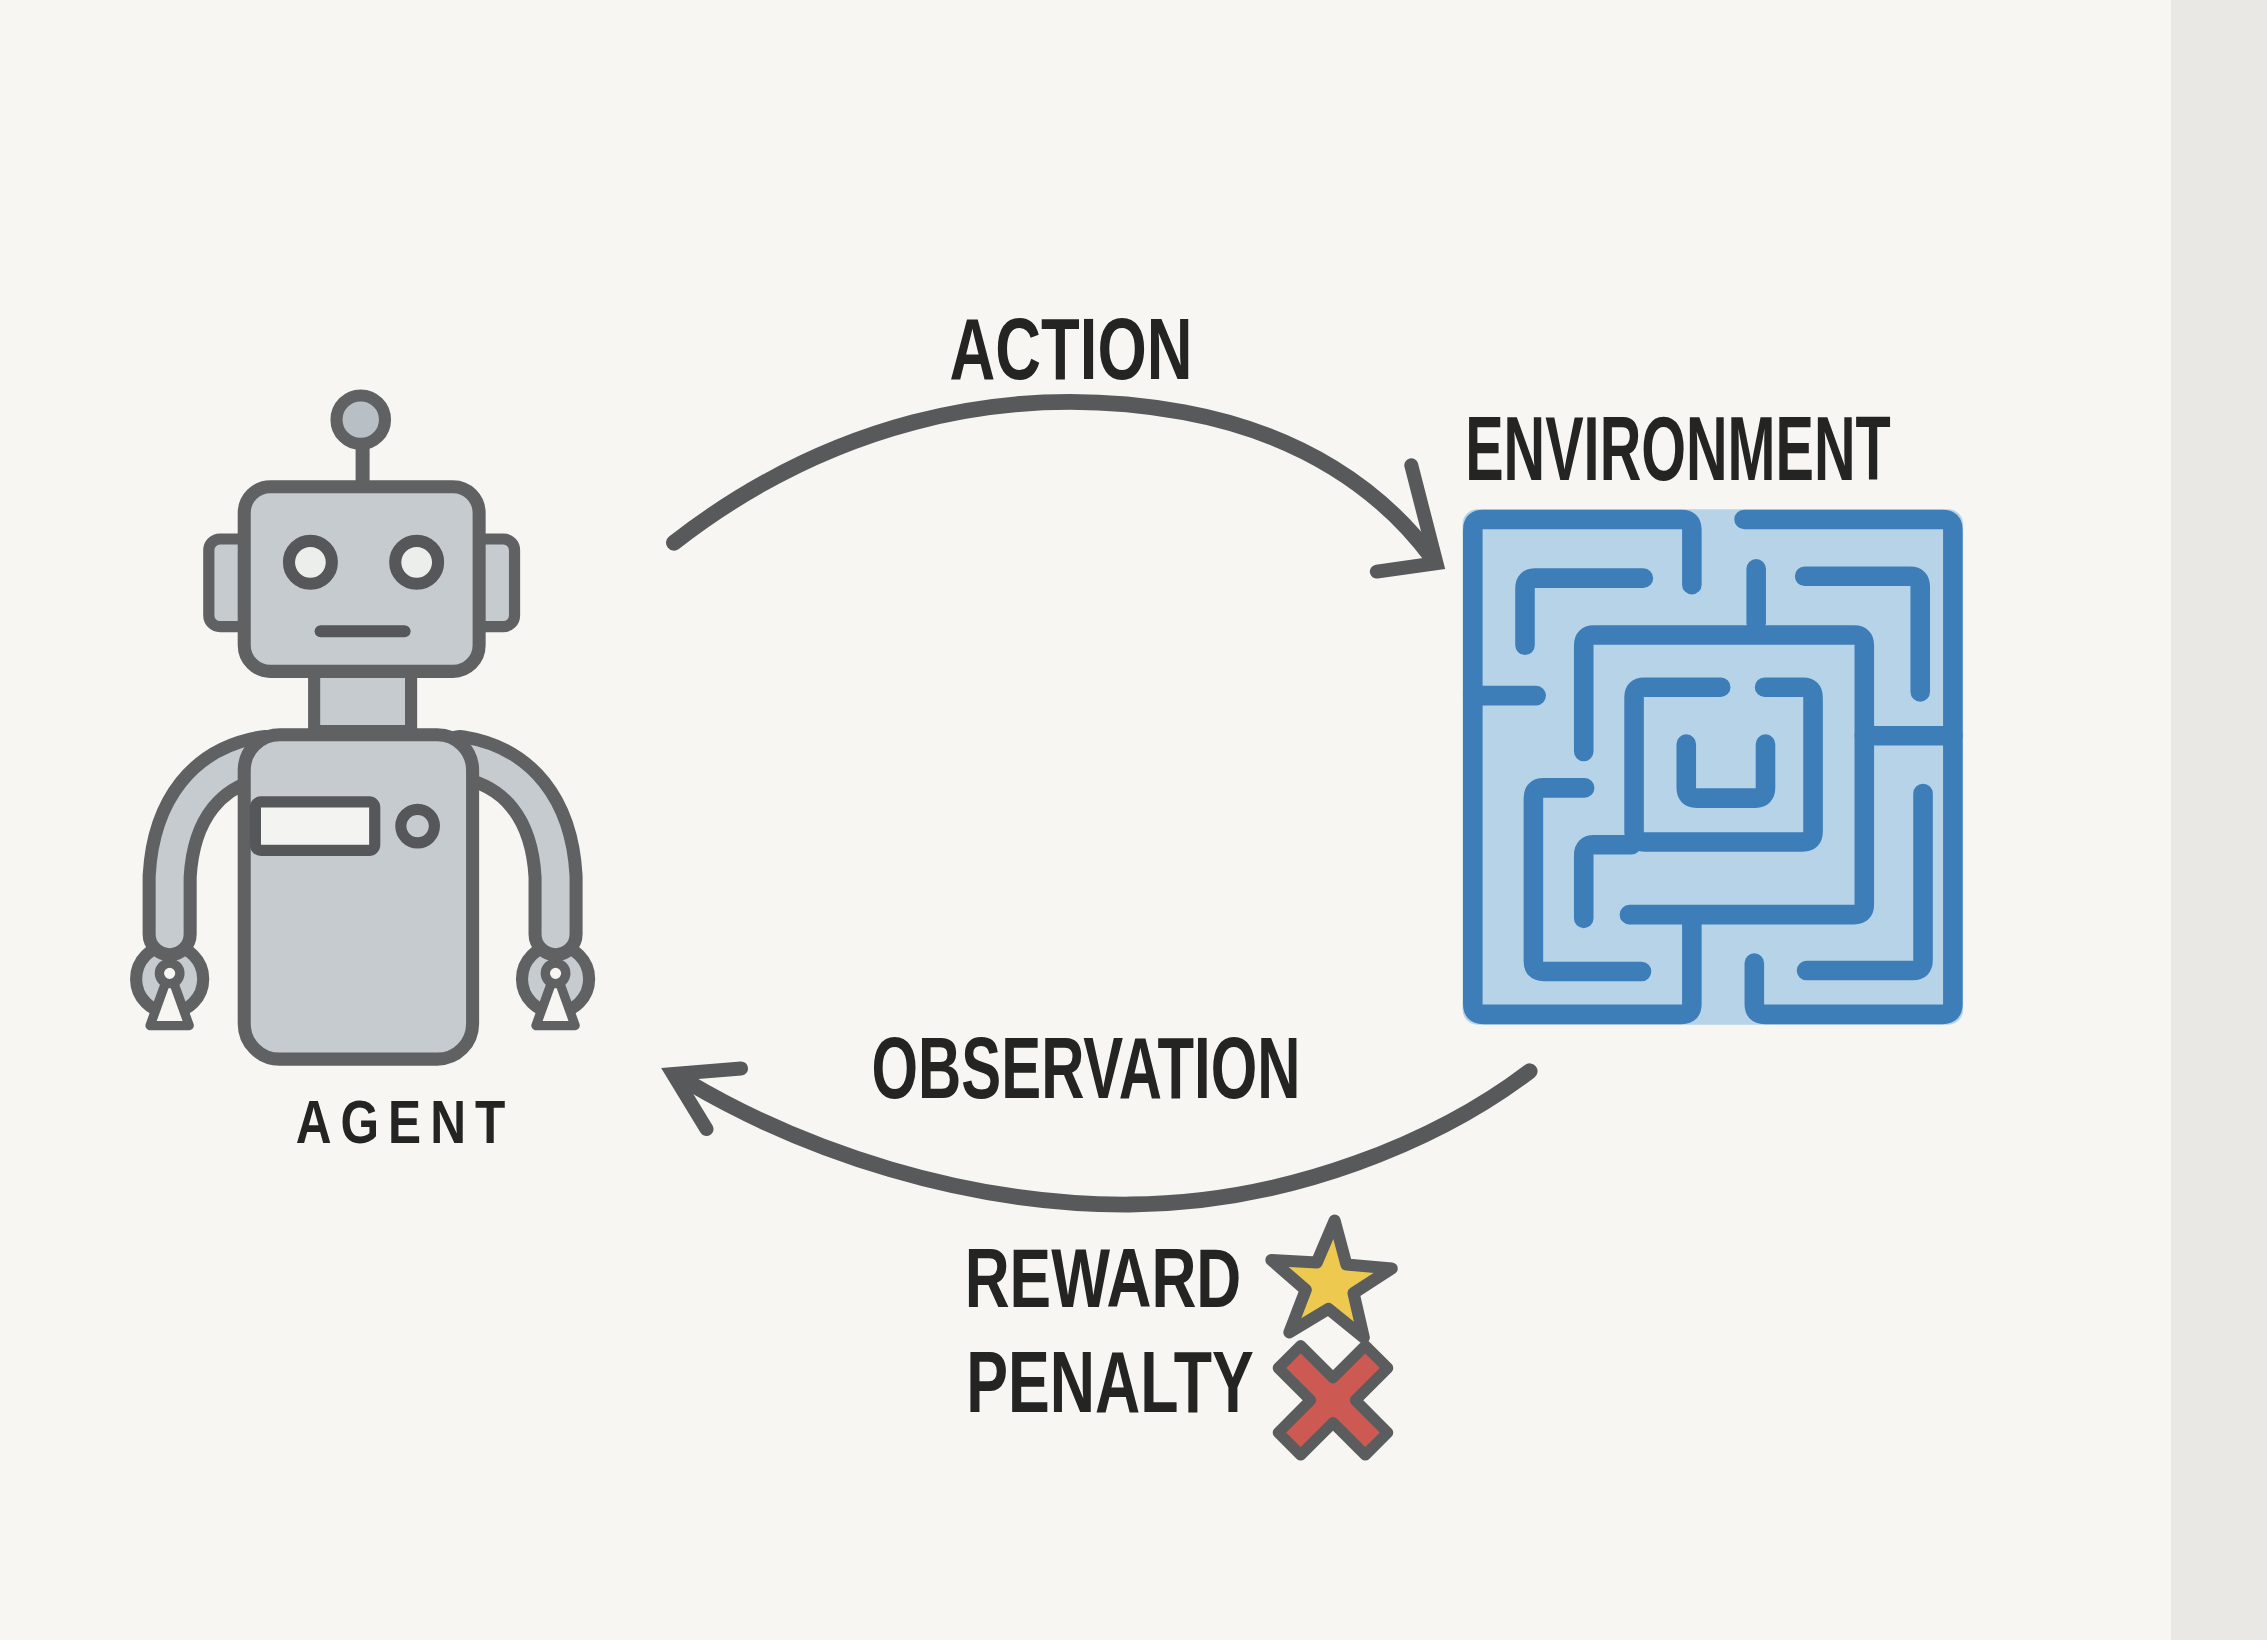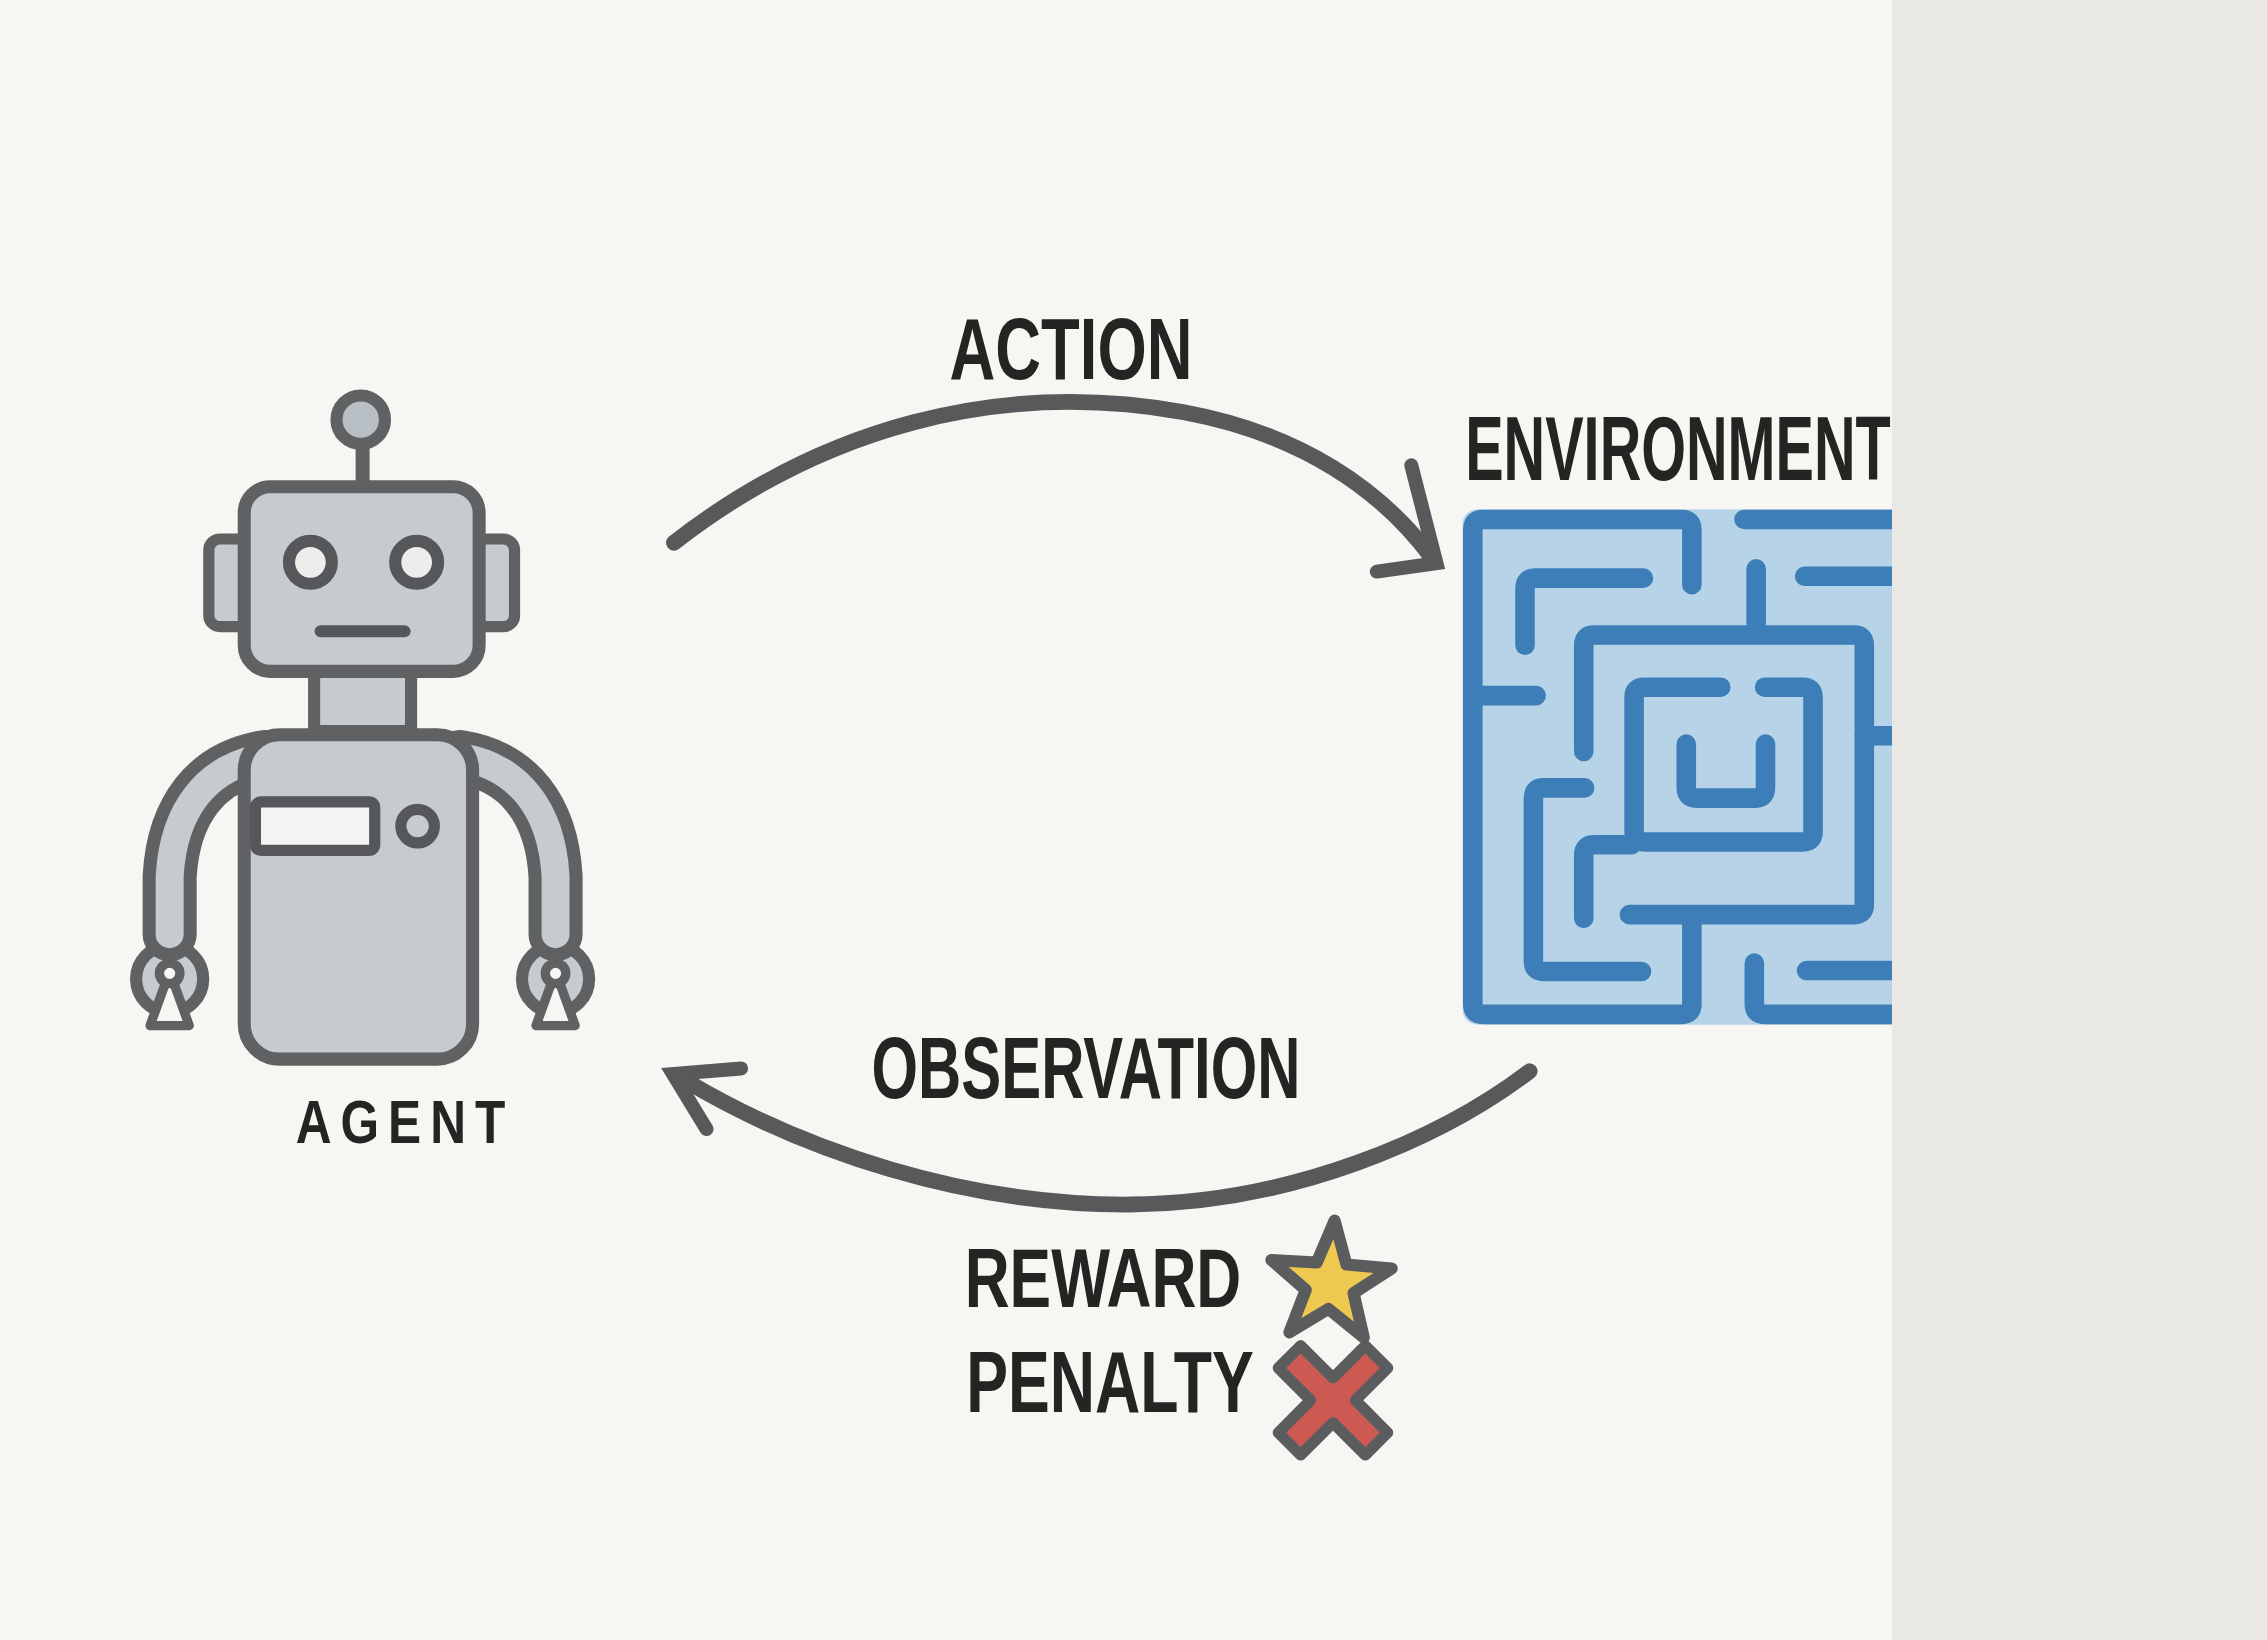--- a/index.html
+++ b/index.html
@@ -1,19 +1,19 @@
 <!DOCTYPE html>
 <html style="font-size:15px"><head>
 <meta charset="utf-8">
 <title>Reinforcement Learning Diagram</title>
 <style>
   html,body { margin:0; padding:0; background:#e9e8e5; }
   .canvas {
     position:relative;
-    width:1892px; height:1641px;
+    width:2171px; height:1641px;
     background:#f7f6f2;
     overflow:hidden;
     font-family:"Liberation Sans", sans-serif;
   }
   .diagram-svg {
     position:absolute; left:0; top:0; width:2267px; height:1641px;
   }
   .label {
     position:absolute;
     font-family:"Liberation Sans", sans-serif;

